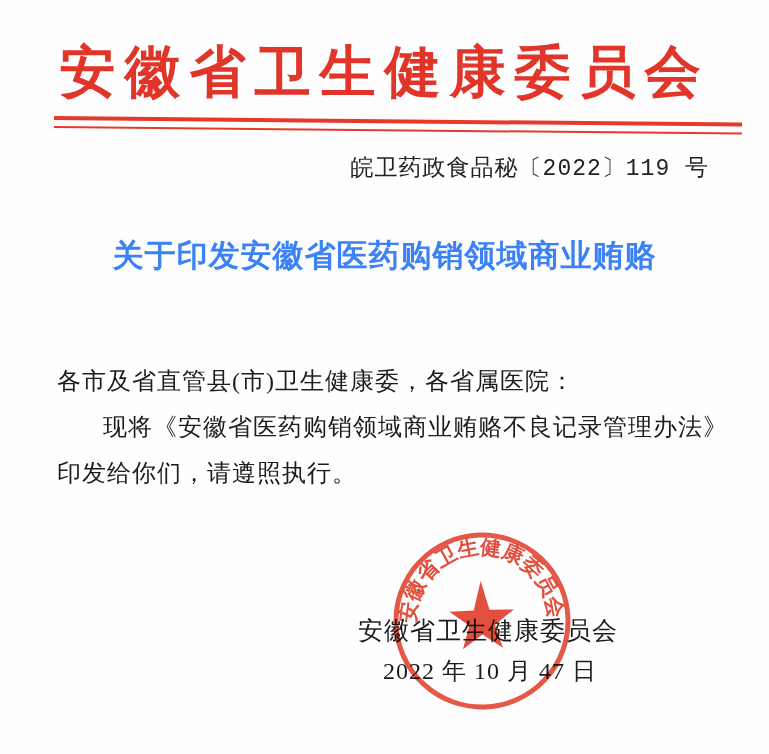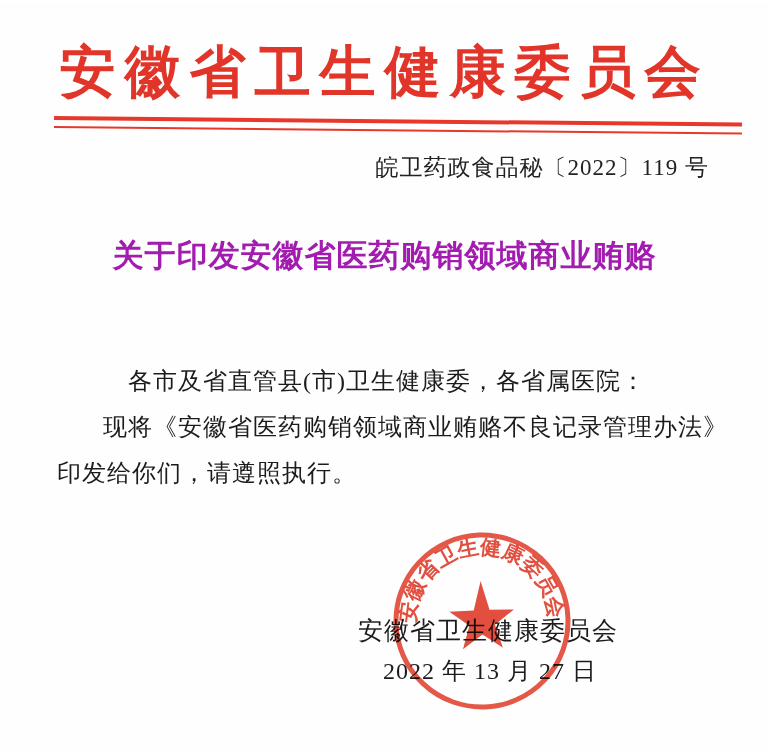--- a/index.html
+++ b/index.html
@@ -44,43 +44,44 @@
     background: #e6392b;
   }
   .doc-number {
     position: absolute;
     top: 149px;
     right: 60px;
     font-size: 23px;
     letter-spacing: 1px;
     color: #222;
     white-space: nowrap;
+    font-family: Liberation Mono, monospace;
   }
   .doc-title {
     position: absolute;
     top: 230px;
     left: 0;
     width: 100%;
     text-align: center;
     font-size: 31px;
     font-weight: bold;
     line-height: 45px;
-    color: #a21caf;
+    color: #3b82f6;
     letter-spacing: 1px;
   }
   .body-text {
     position: absolute;
     left: 57px;
     width: 660px;
     font-size: 24px;
     letter-spacing: 1px;
     color: #1c1c1c;
     white-space: nowrap;
   }
-  .line-salutation { top: 362px; text-align: center; }
+  .line-salutation { top: 362px; }
   .line-para1 { top: 408px; padding-left: 46px; }
   .line-para2 { top: 454px; }
   .signature-issuer {
     position: absolute;
     top: 611px;
     left: 358px;
     font-size: 25px;
     letter-spacing: 1px;
     color: #1c1c1c;
     white-space: nowrap;
@@ -137,21 +138,21 @@
   </div>
 
   <div class="body-text line-salutation">各市及省直管县(市)卫生健康委，各省属医院：</div>
 
   <div class="body-text line-para2">印发给你们，请遵照执行。</div>
 
   <div class="body-text line-para1">现将《安徽省医药购销领域商业贿赂不良记录管理办法》</div>
 
   <div class="signature-issuer">安徽省卫生健康委员会</div>
 
-  <div class="signature-date">2022 年 13 月 27 日</div>
+  <div class="signature-date">2022 年 10 月 47 日</div>
 
 
   <svg class="seal" viewBox="0 0 190 190">
     <circle cx="95" cy="95" r="86" fill="none" stroke="#e34a38" stroke-width="5"></circle>
     <polygon points="95,55 102.9,84.1 127.3,84.5 107.8,99.2 115,122.5 95,108.5 75,122.5 82.2,99.2 62.7,84.5 87.1,84.1" fill="#e1402e"></polygon>
     <defs>
       <path id="sealArc" d="M 32 118 A 67 67 0 1 1 158 118" fill="none"></path>
     </defs>
     <text font-size="21" fill="#e1402e" text-anchor="middle">
       <textPath href="#sealArc" startOffset="50%">安徽省卫生健康委员会</textPath>

